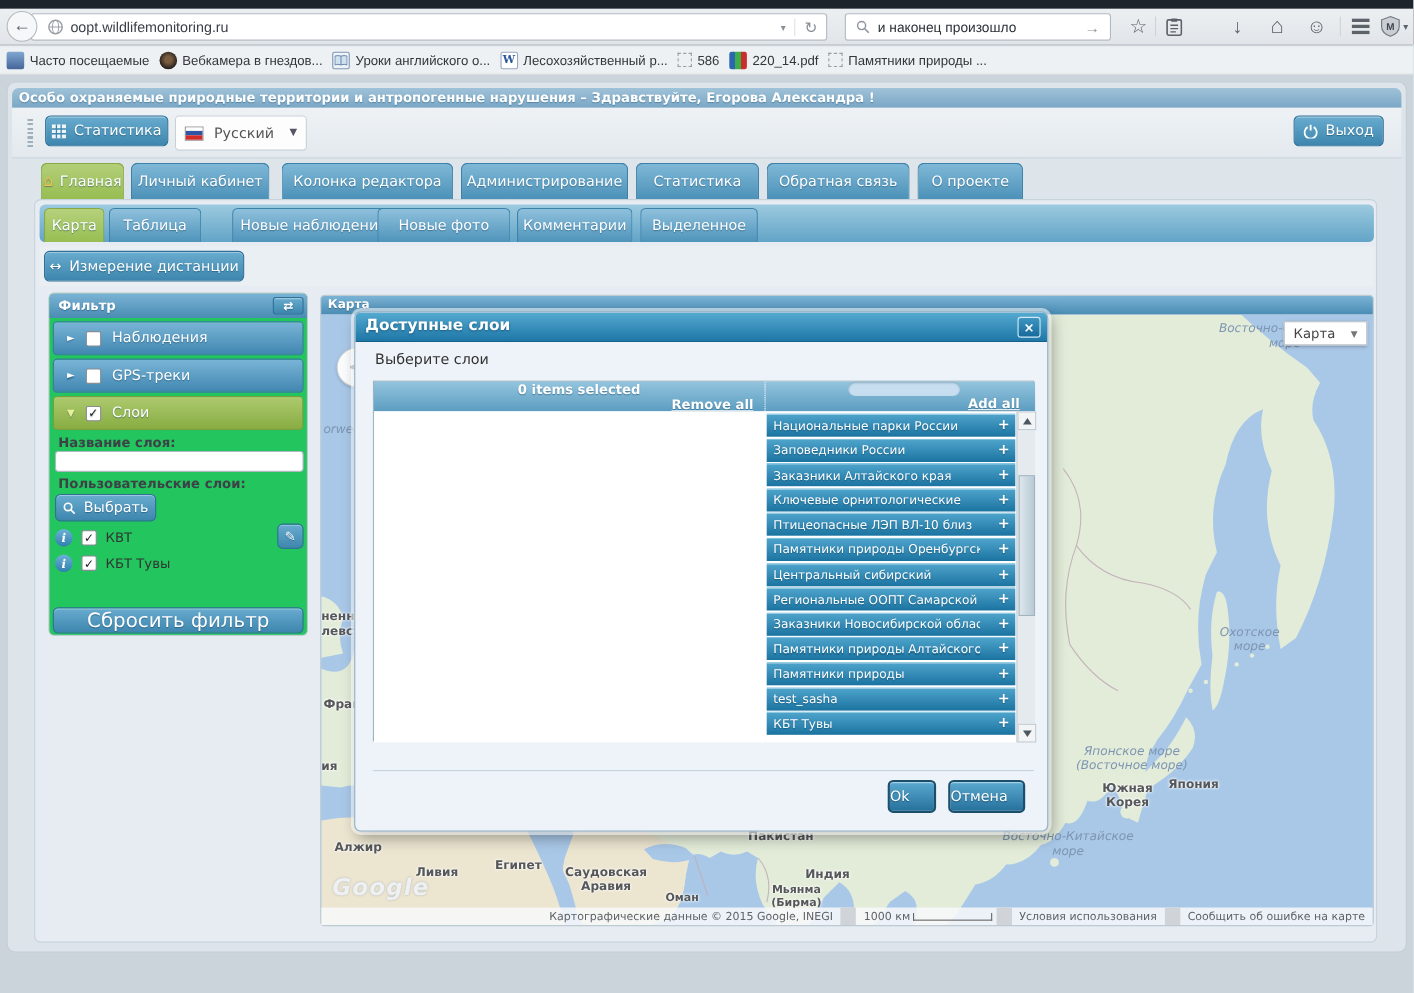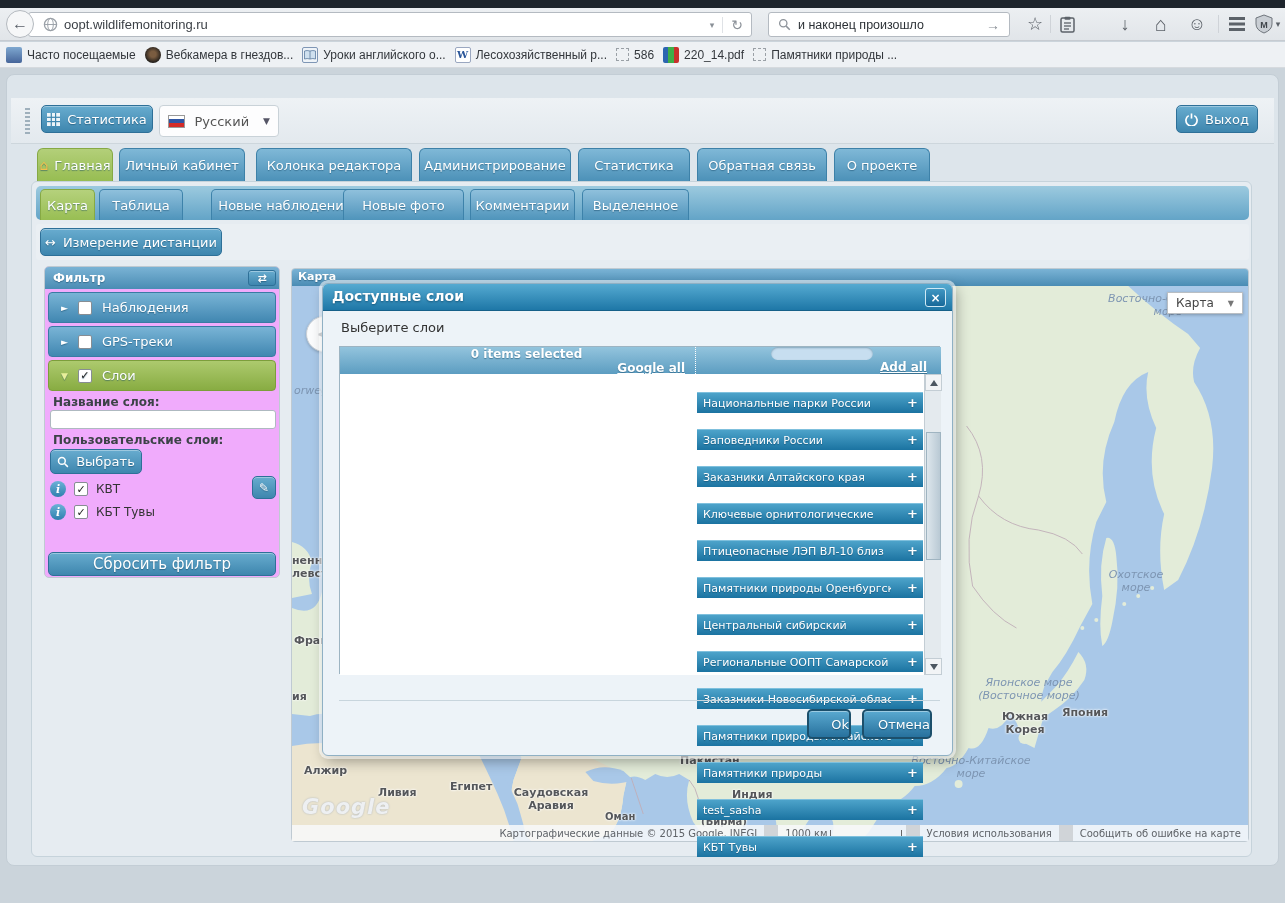--- a/index.html
+++ b/index.html
@@ -63,21 +63,21 @@
   #substrip { position:absolute; left:4px; top:4px; width:1213px; height:34px; border-radius:5px;
     background:linear-gradient(#9c<!-- -->cadf,#63a4c7); background:linear-gradient(#9ccadf,#63a4c7); }
   .stab { position:absolute; top:3px; height:31px; border-radius:5px 5px 0 0;
     background:linear-gradient(#8fc0dc,#4f94bb); border:1px solid #3d82aa; border-bottom:none;
     color:#fff; font-size:13px; display:flex; align-items:center; justify-content:center;
     text-shadow:0 1px 1px rgba(20,70,100,.5); }
   .stab.green { background:linear-gradient(#b5d17c,#98be53); border-color:#86a944; }
   #measure-row { position:absolute; left:4px; top:42px; width:1213px; height:36px; background:#eaeff3; border-radius:3px; }
 
   
-  #filter { position:absolute; left:12px; top:84px; width:236px; height:312px; background:#f0abfc;
+  #filter { position:absolute; left:12px; top:84px; width:236px; height:312px; background:#22c55e;
     border:1px solid #bfcad2; border-radius:5px; }
   .fil-hdr { position:absolute; left:0; top:0; width:234px; height:22px; border-radius:4px 4px 0 0;
     background:linear-gradient(#7ab3d5,#4a8cb4); color:#fff; font-size:12px; font-weight:bold;
     display:flex; align-items:center; padding-left:8px; text-shadow:0 1px 1px rgba(20,70,100,.5); }
   .fil-row { position:absolute; left:3px; width:228px; height:31px; border-radius:4px;
     background:linear-gradient(#79b4d6,#4187b1); border:1px solid #3a7ba3; color:#fff; font-size:13px;
     display:flex; align-items:center; gap:10px; padding-left:12px; text-shadow:0 1px 1px rgba(20,70,100,.5); }
   .fil-row.green { background:linear-gradient(#adca6e,#88ac42); border-color:#7c9e3b; }
   .cb { width:14px; height:14px; background:#fff; border:1px solid #878d93; border-radius:2px;
     display:inline-flex; align-items:center; justify-content:center; font-size:11px; font-weight:bold; color:#222;
@@ -125,32 +125,32 @@
   #modal-close { position:absolute; right:6px; top:4px; width:21px; height:19px; border-radius:3px;
     background:linear-gradient(#3f96c2,#17699a); border:1px solid #cfe9f5; color:#fff; font-size:12px;
     font-weight:bold; display:flex; align-items:center; justify-content:center; }
   #sel-wrap { position:absolute; left:16px; top:62px; width:601px; height:328px; border:1px solid #9db4c2; background:#fff; }
   .sel-hdr { position:absolute; top:0; height:27px; background:linear-gradient(#93c4dd,#5c9dc1);
     display:flex; align-items:center; color:#fff; font-size:12px; font-weight:bold;
     text-shadow:0 1px 1px rgba(20,70,100,.5);flex-direction:column; }
   .linklike { text-decoration:underline; color:#fff; font-weight:bold; font-size:12px; }
   .avail-item { position:relative; height:21px; margin-bottom:1.6px; background:linear-gradient(#4da3ca,#1b73a1);
     border-top:1px solid #7fc0dd; color:#fff; font-size:11px; display:flex; align-items:center;
-    padding-left:6px; text-shadow:0 1px 1px rgba(10,60,90,.5);margin-top:16px; }
+    padding-left:6px; text-shadow:0 1px 1px rgba(10,60,90,.5); }
   .avail-item .txt { white-space:nowrap; overflow:hidden; max-width:188px; }
   .avail-item .plus { position:absolute; right:5px; top:2px; font-size:13px; font-weight:bold; }
   #scrollbar { position:absolute; right:0; top:0; width:17px; height:301px; background:#e4eaee; border-left:1px solid #c3cdd4; }
   .sb-btn { position:absolute; left:0; width:17px; height:17px; background:#f2f4f6; border:1px solid #c3cdd4;
     display:flex; align-items:center; justify-content:center; }
   .tri-up { width:0; height:0; border-left:4px solid transparent; border-right:4px solid transparent; border-bottom:6px solid #4d5761; }
   .tri-down { width:0; height:0; border-left:4px solid transparent; border-right:4px solid transparent; border-top:6px solid #4d5761; }
   #sb-thumb { position:absolute; left:1px; top:58px; width:15px; height:128px; background:linear-gradient(90deg,#dde6ec,#b9c9d4);
     border:1px solid #9fb4c1; }
   .btn2 { background:linear-gradient(#5aa9d0,#27719d); border:2px solid #1c4f6b; border-radius:5px; color:#fff;
-    font-size:13px; display:flex; align-items:center; justify-content:flex-end;
+    font-size:13px; display:flex; align-items:center; justify-content:flex-start;
     text-shadow:0 1px 1px rgba(10,60,90,.6); box-shadow:inset 0 1px 0 rgba(255,255,255,.4); }
 </style>
 </head>
 <body>
 
 <div id="win-top"></div>
 <div class="win-edge" style="left:0;"></div>
 <div class="win-edge" style="left:1282px;"></div>
 
 <div id="navbar">
@@ -247,20 +247,21 @@
     <span class="bm-ico" style="background:linear-gradient(90deg,#2c66b0 33%,#3fae49 33% 66%,#c9302c 66%);"></span>
     <span>220_14.pdf</span>
   </span>
   <span class="bm">
     <span class="bm-dashed"></span>
     <span>Памятники природы ...</span>
   </span>
 </div>
 
 <div id="app">
+  <div id="app-header">Особо охраняемые природные территории и антропогенные нарушения  –  Здравствуйте, Егорова Александра !</div>
 
   <div id="app-toolbar">
     <span class="grip"></span>
     <div class="btn" style="position:absolute;left:30px;top:7px;width:112px;height:28px;font-size:13px;">
       <svg width="13" height="13" viewBox="0 0 13 13">
           <rect x="0" y="0" width="13" height="13" fill="#fff" opacity="0.9"></rect>
           <line x1="0" y1="4.3" x2="13" y2="4.3" stroke="#3e86ae" stroke-width="1.2"></line>
           <line x1="0" y1="8.6" x2="13" y2="8.6" stroke="#3e86ae" stroke-width="1.2"></line>
           <line x1="4.3" y1="0" x2="4.3" y2="13" stroke="#3e86ae" stroke-width="1.2"></line>
           <line x1="8.6" y1="0" x2="8.6" y2="13" stroke="#3e86ae" stroke-width="1.2"></line>
@@ -385,21 +386,21 @@
       </div>
       <div class="layer-row" style="top:234px;">
         <span class="info-ico">
             <span>i</span>
           </span>
         <span class="cb">
             <span>✓</span>
           </span>
         <span>КБТ Тувы</span>
       </div>
-      <div class="btn" style="position:absolute;left:3px;top:285px;width:228px;height:24px;font-size:15px;">
+      <div class="btn" style="position:absolute;left:3px;top:285px;width:228px;height:24px;font-size:18px;">
           <span>Сбросить фильтр</span>
         </div>
     </div>
 
     <div id="map-panel">
       <div id="map-hdr"><span>Карта</span></div>
       <div id="map-body">
         <svg width="956" height="555" viewBox="0 0 958 555" preserveAspectRatio="none" style="position:absolute;left:0;top:0;">
           <rect x="0" y="0" width="958" height="555" fill="#a9c8e8"></rect>
 
@@ -488,21 +489,21 @@
 <div id="modal">
   <div id="modal-title"><span>Доступные слои</span></div>
   <div id="modal-close">
       <span>×</span>
     </div>
   <span style="position:absolute;left:18px;top:36px;font-size:13px;color:#333;">Выберите слои</span>
 
   <div id="sel-wrap">
     <div class="sel-hdr" style="left:0;width:356px;border-right:1px dotted #fff;">
       <span style="padding-left:18px;">0 items selected</span>
-      <span class="linklike" style="margin-left:auto;padding-right:10px;">Google all</span>
+      <span class="linklike" style="margin-left:auto;padding-right:10px;">Remove all</span>
     </div>
     <div style="position:absolute;left:0;top:27px;width:356px;height:301px;background:#fff;"></div>
 
     <div class="sel-hdr" style="left:356px;width:245px;">
       <span style="margin-left:6px;width:102px;height:14px;border-radius:7px;background:#c7def0;box-shadow:inset 0 1px 2px rgba(40,90,120,.45);"></span>
       <span class="linklike" style="margin-left:auto;padding-right:14px;">Add all</span>
     </div>
     <div style="position:absolute;left:356px;top:27px;width:245px;height:301px;background:#fff;">
       <div style="position:absolute;left:1px;top:2px;width:226px;">
         <div class="avail-item">

